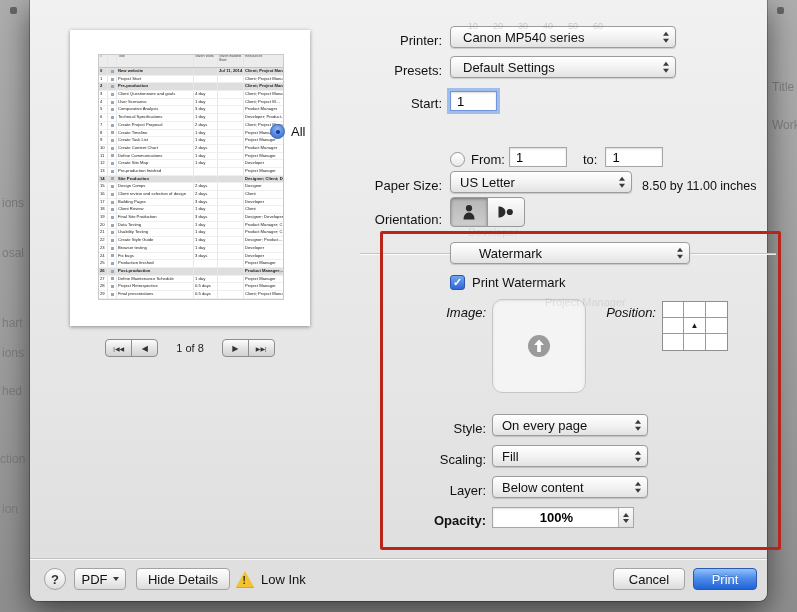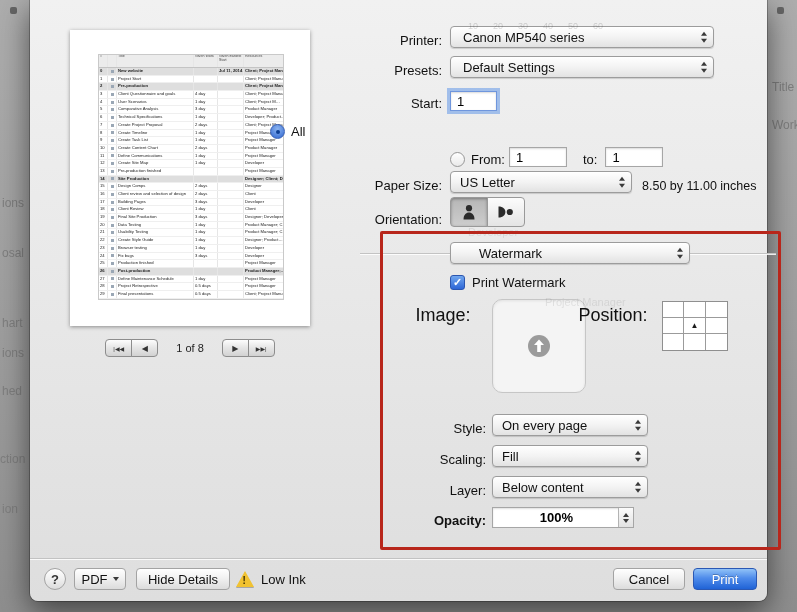--- a/index.html
+++ b/index.html
@@ -39,21 +39,21 @@
   .page-ind{font-size:11px;color:#222;}
 
   
   .frow{position:absolute;left:240px;display:flex;align-items:flex-end;}
   .frow .lbl{width:172px;text-align:right;margin-right:8px;font-size:13px;color:#111;}
   .popup{position:relative;height:22px;box-sizing:border-box;background:linear-gradient(#ffffff,#f3f3f3 50%,#e2e2e2);border:1px solid #9c9c9c;border-radius:4px;font-size:13px;color:#111;display:flex;align-items:center;padding:0 22px 0 9px;box-shadow:inset 0 1px 0 #fff,0 1px 1px rgba(0,0,0,.15);}
   .arrows{position:absolute;right:6px;top:50%;transform:translateY(-50%);display:flex;flex-direction:column;gap:2.5px;}
   .tu{width:0;height:0;border-left:3.5px solid transparent;border-right:3.5px solid transparent;border-bottom:4.5px solid #3a3a3a;display:block;}
   .td{width:0;height:0;border-left:3.5px solid transparent;border-right:3.5px solid transparent;border-top:4.5px solid #3a3a3a;display:block;}
   .td.small{border-left-width:3px;border-right-width:3px;border-top-width:4px;}
-  .w238{width:264px;padding-left:12px;}.w182{width:182px;}.w156{width:156px;}.w240{width:240px;}
+  .w238{width:226px;padding-left:12px;}.w182{width:182px;}.w156{width:156px;}.w240{width:240px;}
 
   .field{height:20px;box-sizing:border-box;background:#fff;border:1px solid #a6a6a6;box-shadow:inset 0 1px 2px rgba(0,0,0,.15);font-size:13px;font-family:inherit;color:#000;padding:0 6px;outline:none;}
   .field.focused{box-shadow:inset 0 1px 2px rgba(0,0,0,.15),0 0 0 3px rgba(120,164,232,.65);border-color:#6f96dd;}
   .copies{width:47px;}
   .ff{width:58px;}
 
   .radio{width:15px;height:15px;border-radius:50%;border:1px solid #979797;background:linear-gradient(#fff,#e9e9e9);box-sizing:border-box;position:relative;display:inline-block;}
   .radio.sel{background:radial-gradient(circle at 50% 30%,#8cb4ef,#2f66d0);border-color:#3a62b5;}
   .radio.sel::after{content:"";position:absolute;left:4.5px;top:4.5px;width:4px;height:4px;border-radius:50%;background:#0d3e93;}
   .rtext{font-size:13px;color:#111;margin-left:6px;}
@@ -68,21 +68,21 @@
   .orient.sel{background:linear-gradient(#b6b6b6,#cdcdcd);box-shadow:inset 0 1px 3px rgba(0,0,0,.35);}
   .rot90{transform:rotate(90deg);}
 
   .section-sep{position:absolute;left:330px;top:253px;width:416px;height:1px;background:#c3c3c3;box-shadow:0 1px 0 rgba(255,255,255,.85);}
   .section-popup{position:absolute;left:420px;top:242px;padding-left:28px;}
 
   .wm-check{position:absolute;left:420px;top:275px;display:flex;align-items:center;}
   .checkbox{width:15px;height:15px;border-radius:3px;background:linear-gradient(#71a7ef,#2e66d6);border:1px solid #2b55af;box-sizing:border-box;color:#fff;font-size:11px;font-weight:bold;display:flex;align-items:center;justify-content:center;line-height:1;}
   .cb-label{font-size:13px;color:#111;margin-left:7px;}
 
-  .flabel{position:absolute;font-size:18px;color:#111;text-align:center;}
+  .flabel{position:absolute;font-size:13px;color:#111;text-align:right;font-style:italic;}
   .image-well{position:absolute;left:462px;top:299px;width:92px;height:92px;background:#f4f4f4;border:1px solid #c6c6c6;border-radius:10px;box-shadow:inset 0 1px 3px rgba(0,0,0,.08);display:flex;align-items:center;justify-content:center;}
   .pos-grid{position:absolute;left:632px;top:301px;width:64px;height:48px;display:grid;grid-template-columns:repeat(3,1fr);grid-template-rows:repeat(3,1fr);background:#fff;border:1px solid #8f8f8f;}
   .pos-cell{border-right:1px solid #9b9b9b;border-bottom:1px solid #9b9b9b;display:flex;align-items:center;justify-content:center;}
   .pos-cell:nth-child(3n){border-right:none;}
   .pos-cell:nth-child(n+7){border-bottom:none;}
   .marker{font-size:8px;color:#1a1a1a;line-height:1;}
 
   .wrow{position:absolute;left:378px;display:flex;align-items:flex-end;}
   .wrow .wl{width:78px;text-align:right;margin-right:6px;font-size:13px;color:#111;}
   .ofield{position:relative;width:142px;height:21px;box-sizing:border-box;background:#fff;border:1px solid #a6a6a6;box-shadow:inset 0 1px 2px rgba(0,0,0,.13);display:flex;align-items:center;gap:40px;}

